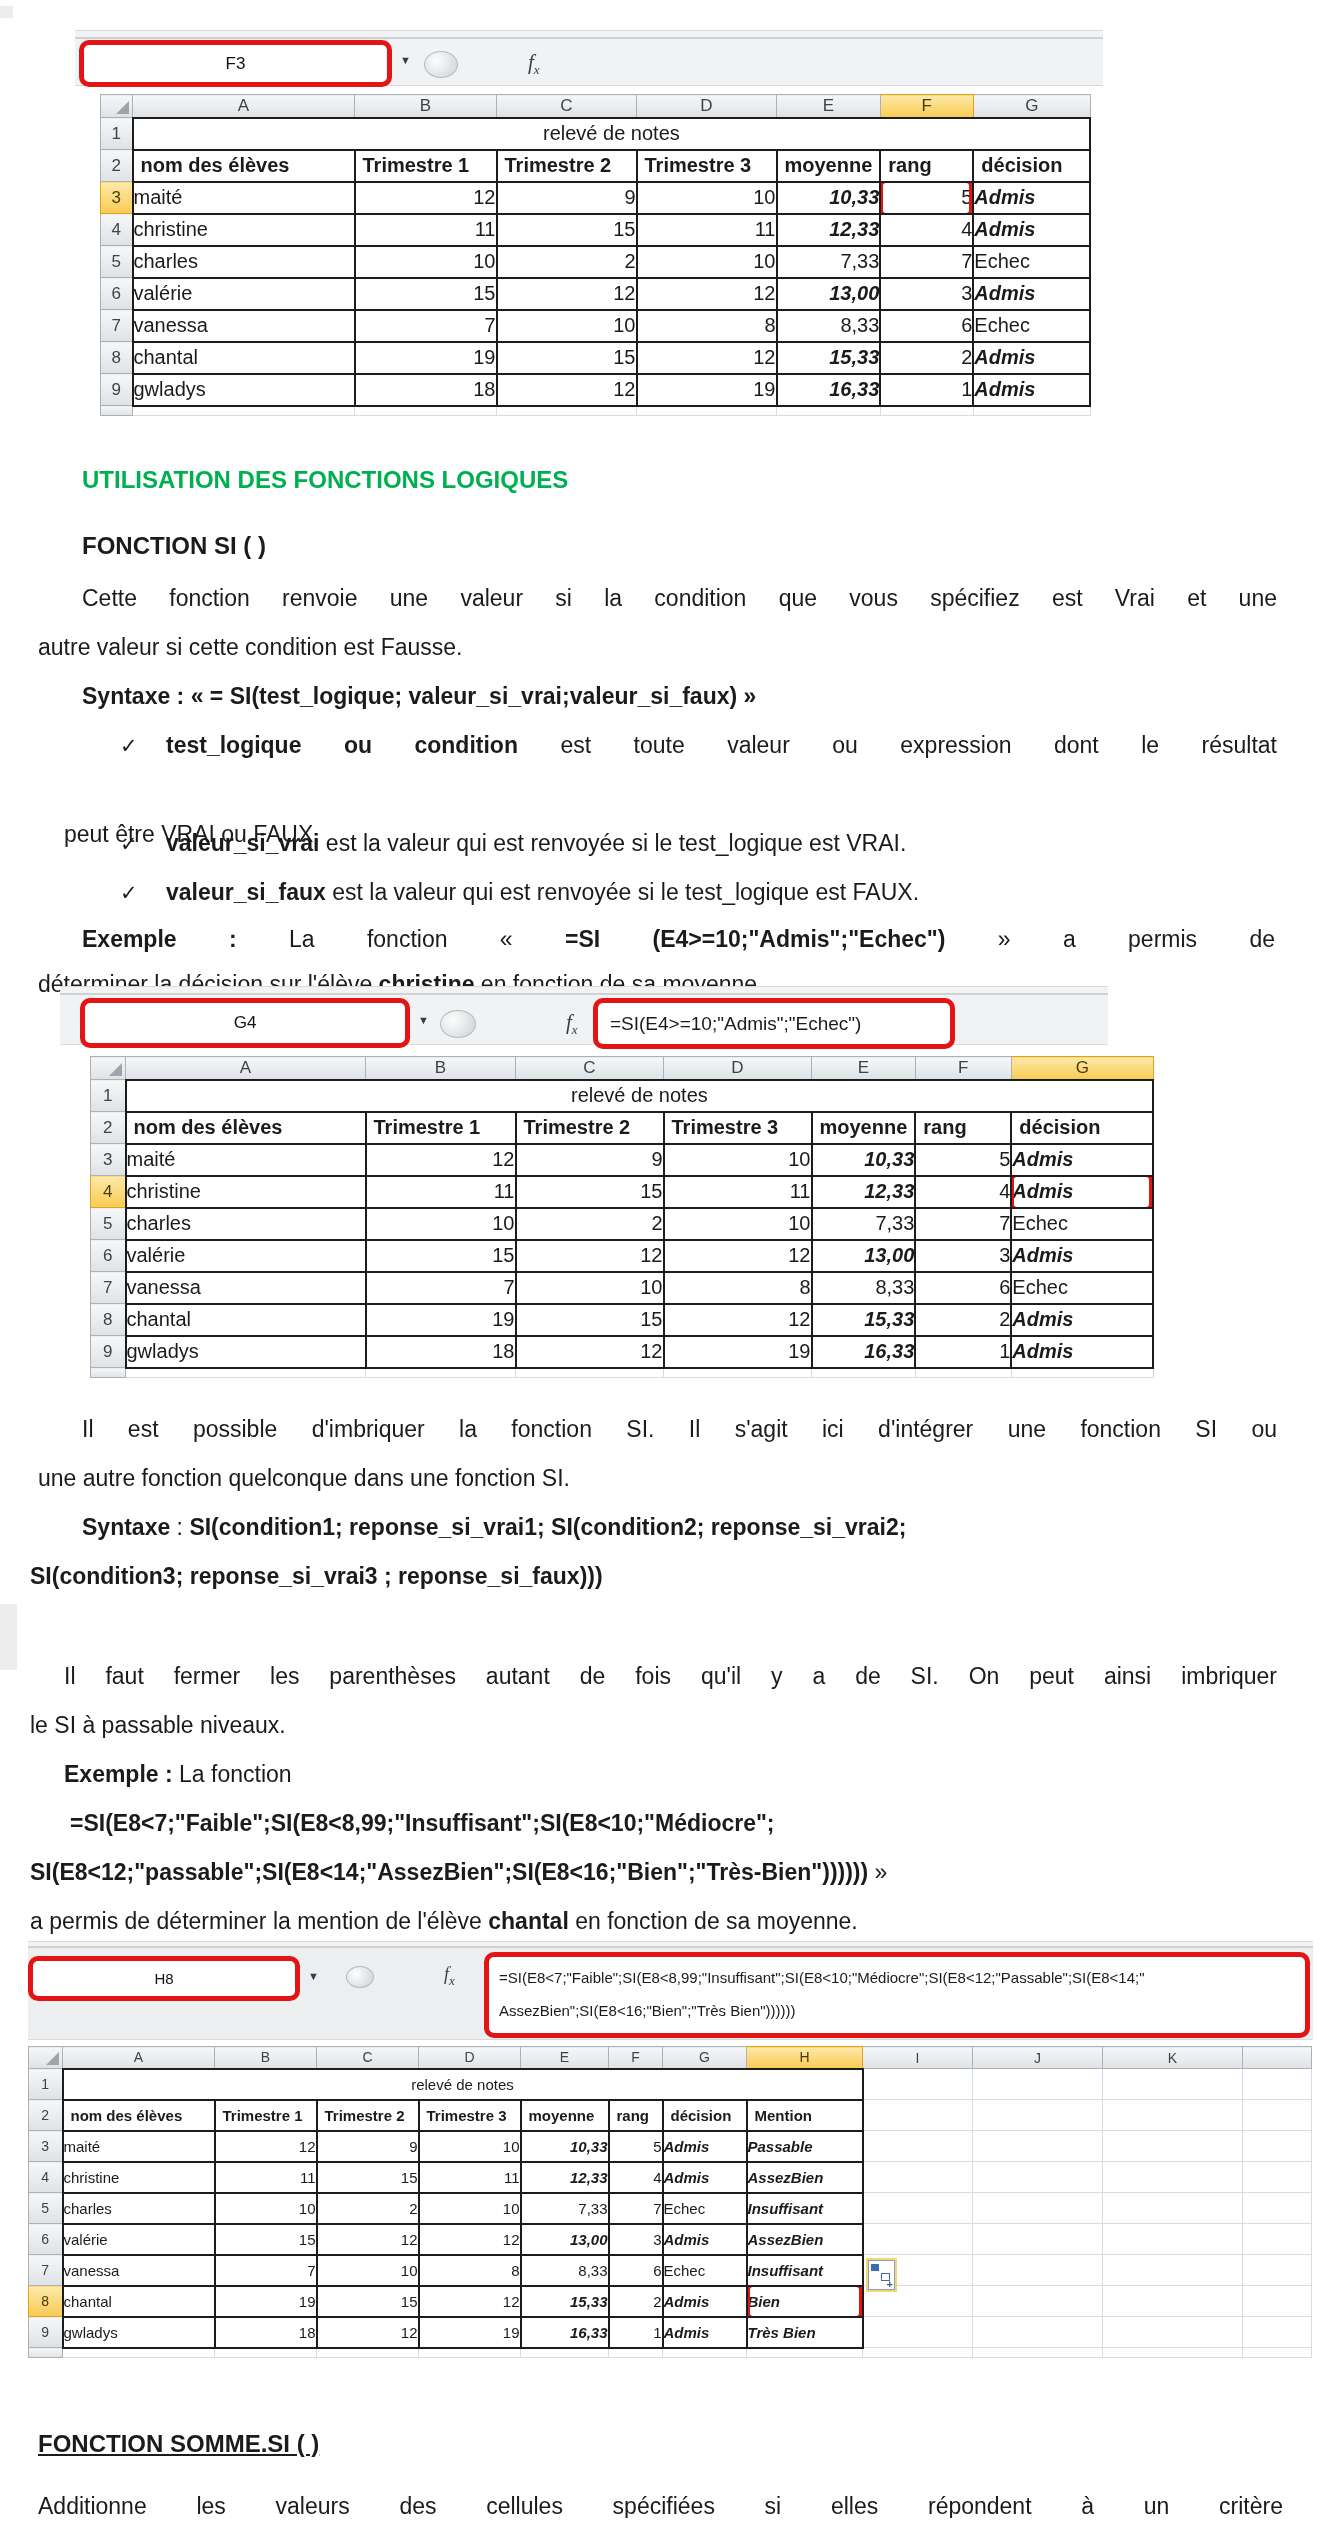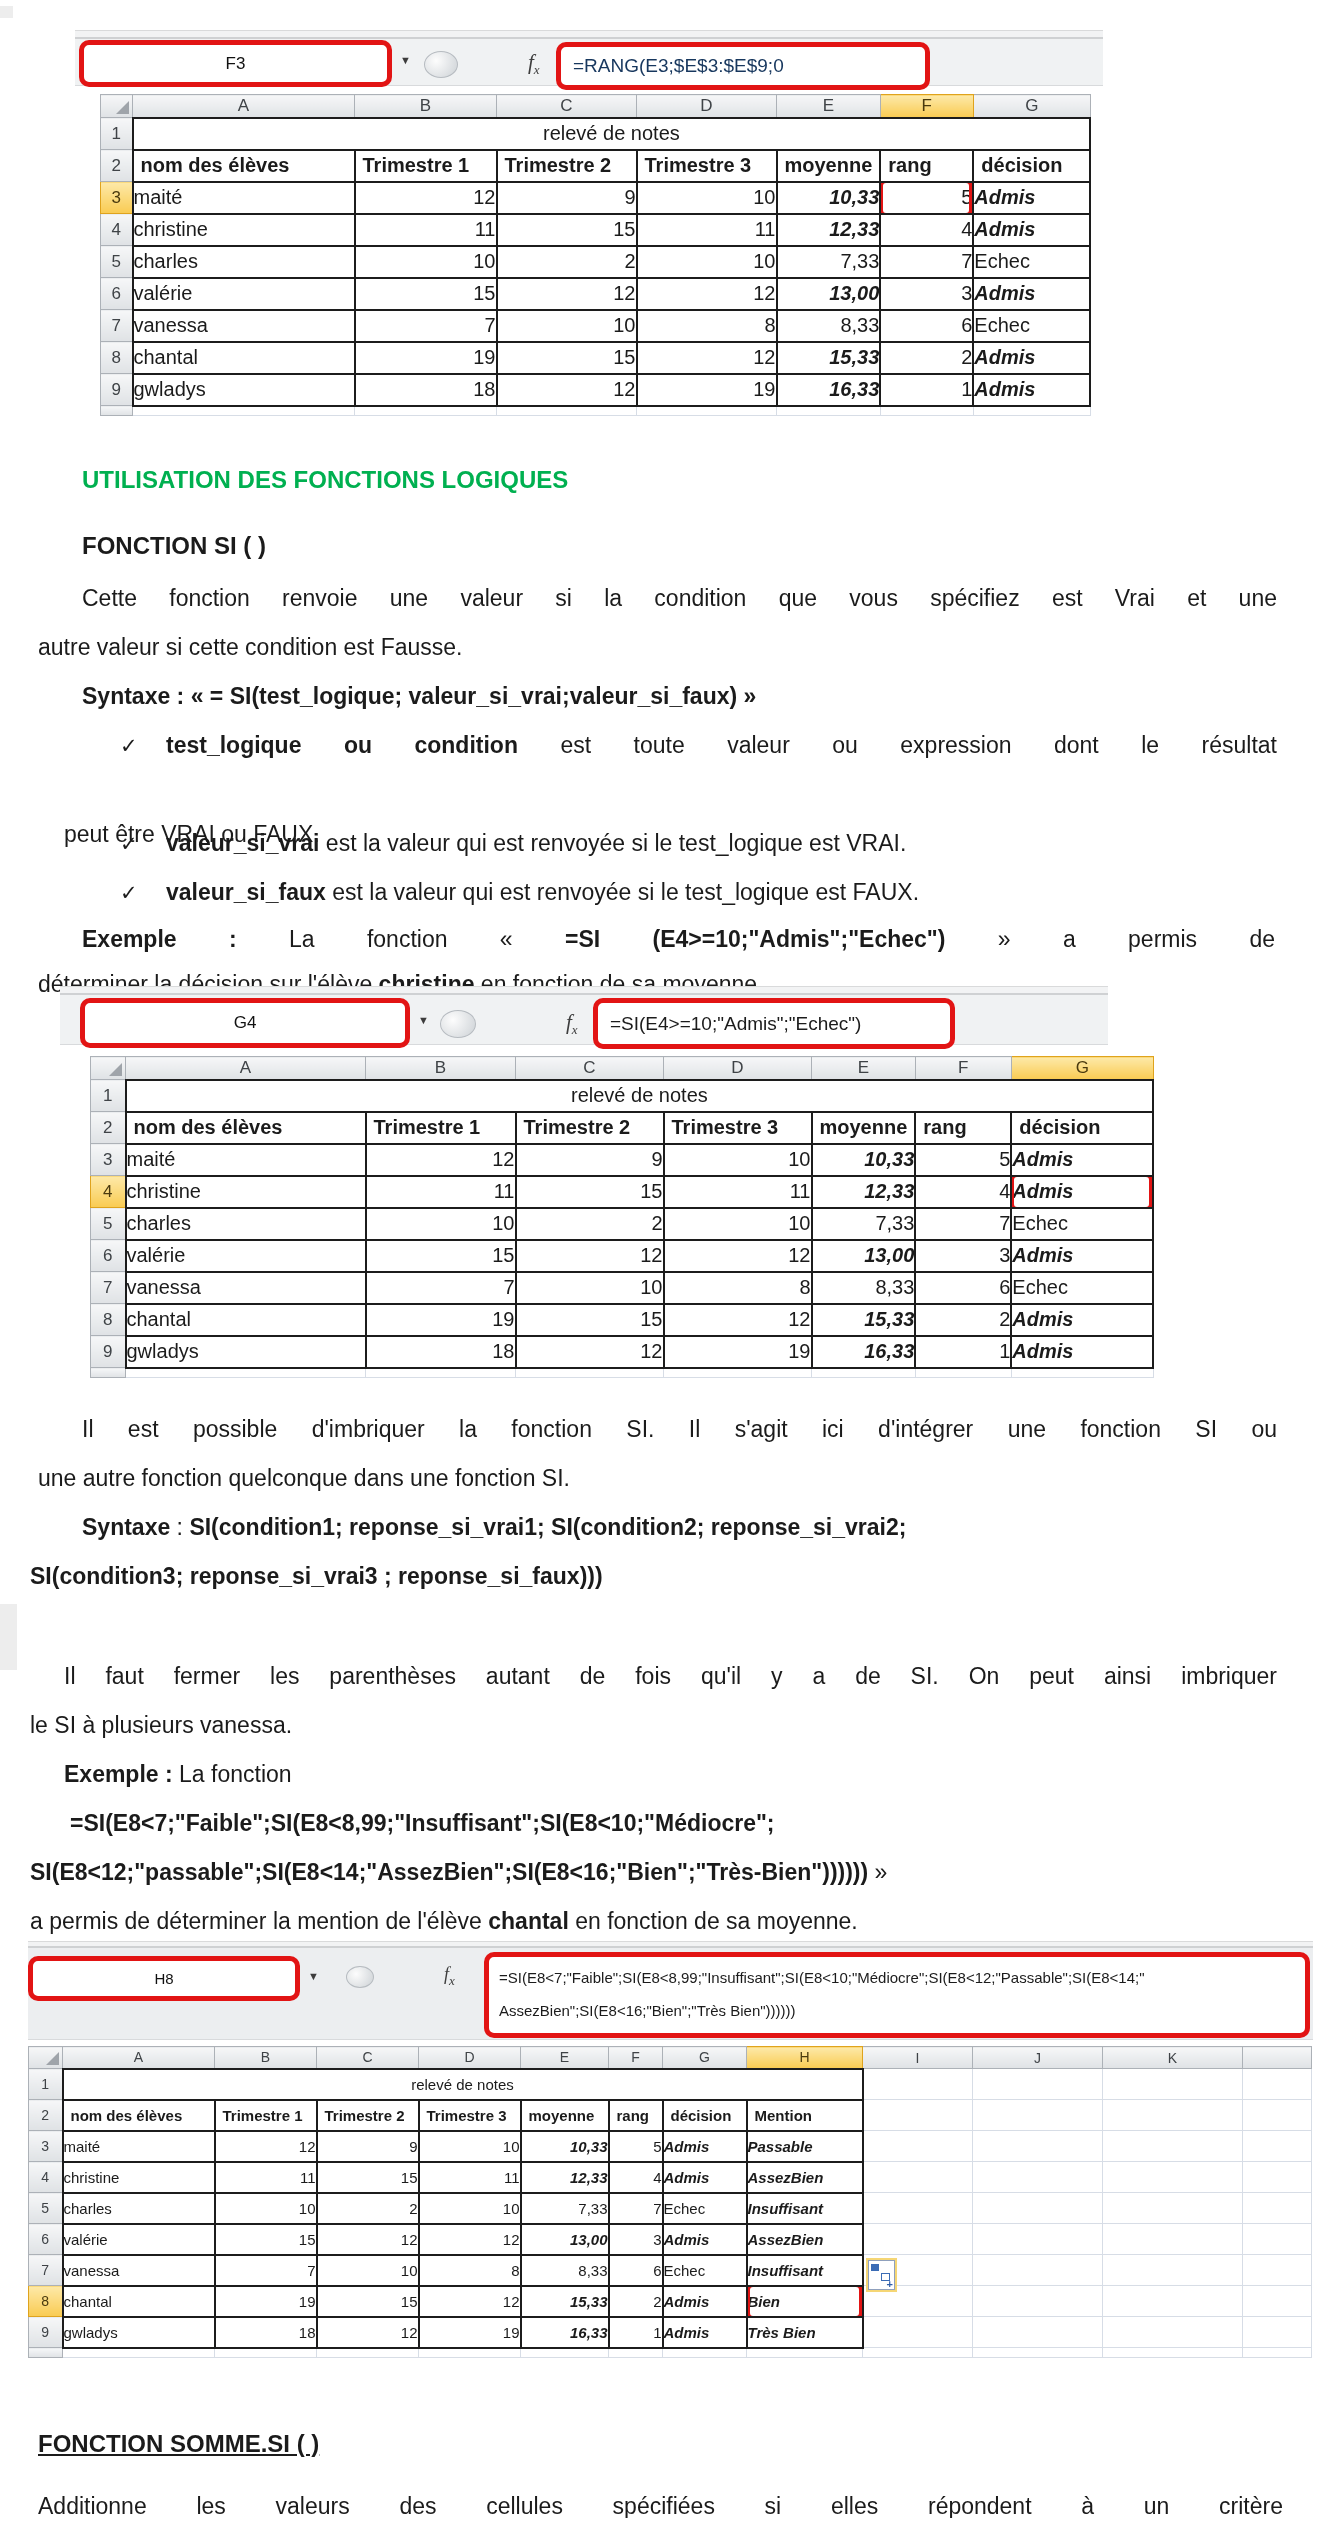--- a/index.html
+++ b/index.html
@@ -61,23 +61,20 @@
   <div class="artifact" style="left:0;top:1604px;width:17px;height:66px;"></div>
 
   <div class="strip" style="left:75px;top:30px;width:1028px;height:9px;"></div>
   <div class="fbarbg" style="left:75px;top:39px;width:1028px;height:47px;"></div>
   <div class="red-rect" style="left:79px;top:40px;width:313px;height:47px;">
     <div class="namebox">F3</div>
   </div>
   <div class="nb-arrow" style="left:400px;top:54px;">▼</div>
   <div class="circ" style="left:424px;top:51px;width:34px;height:27px;"></div>
   <div class="fx" style="left:528px;top:50px;"><i>f</i><sub>x</sub></div>
-  <div class="red-rect" style="left:556px;top:42px;width:374px;height:48px;">
-    <div class="formula">=RANG(E3;$E$3:$E$9;0</div>
-  </div>
   <div style="position:absolute;left:100px;top:94px;">
       <table class="xl" style="font-size: 20px;">
         <colgroup>
           <col style="width: 32px;">
           <col style="width: 222px;">
           <col style="width: 142px;">
           <col style="width: 140px;">
           <col style="width: 140px;">
           <col style="width: 98px;">
           <col style="width: 93px;">
@@ -341,21 +338,21 @@
         </tbody>
       </table>
     </div>
 
   <div class="tl just" style="left:82px;top:1415px;width:1195px;"><span>Il est possible d'imbriquer la fonction SI. Il s'agit ici d'intégrer une fonction SI ou</span></div>
   <div class="tl" style="left:38px;top:1464px;"><span>une autre fonction quelconque dans une fonction SI.</span></div>
   <div class="tl" style="left:82px;top:1513px;"><b>Syntaxe</b><span> : </span><b>SI(condition1; reponse_si_vrai1; SI(condition2; reponse_si_vrai2;</b></div>
   <div class="tl b" style="left:30px;top:1562px;"><span>SI(condition3; reponse_si_vrai3  ; reponse_si_faux)))</span></div>
 
   <div class="tl just" style="left:64px;top:1662px;width:1213px;"><span>Il faut fermer les parenthèses autant de fois qu'il y a de SI. On peut ainsi imbriquer</span></div>
-  <div class="tl" style="left:30px;top:1711px;"><span>le SI à plusieurs vanessa.</span></div>
+  <div class="tl" style="left:30px;top:1711px;"><span>le SI à passable niveaux.</span></div>
   <div class="tl" style="left:64px;top:1760px;"><b>Exemple :</b><span> La fonction</span></div>
   <div class="tl b" style="left:70px;top:1809px;"><span>=SI(E8&lt;7;"Faible";SI(E8&lt;8,99;"Insuffisant";SI(E8&lt;10;"Médiocre";</span></div>
   <div class="tl" style="left:30px;top:1858px;"><b>SI(E8&lt;12;"passable";SI(E8&lt;14;"AssezBien";SI(E8&lt;16;"Bien";"Très-Bien"))))))</b><span>  »</span></div>
   <div class="tl" style="left:30px;top:1907px;"><span>a permis de déterminer la mention de l'élève </span><b>chantal</b><span> en fonction de sa moyenne.</span></div>
 
   <div class="strip" style="left:28px;top:1941px;width:1285px;height:7px;"></div>
   <div class="fbarbg" style="left:28px;top:1948px;width:1285px;height:92px;background:#eceef0;"></div>
   <div class="red-rect" style="left:28px;top:1956px;width:272px;height:45px;">
     <div class="namebox" style="font-size:15px;">H8</div>
   </div>

